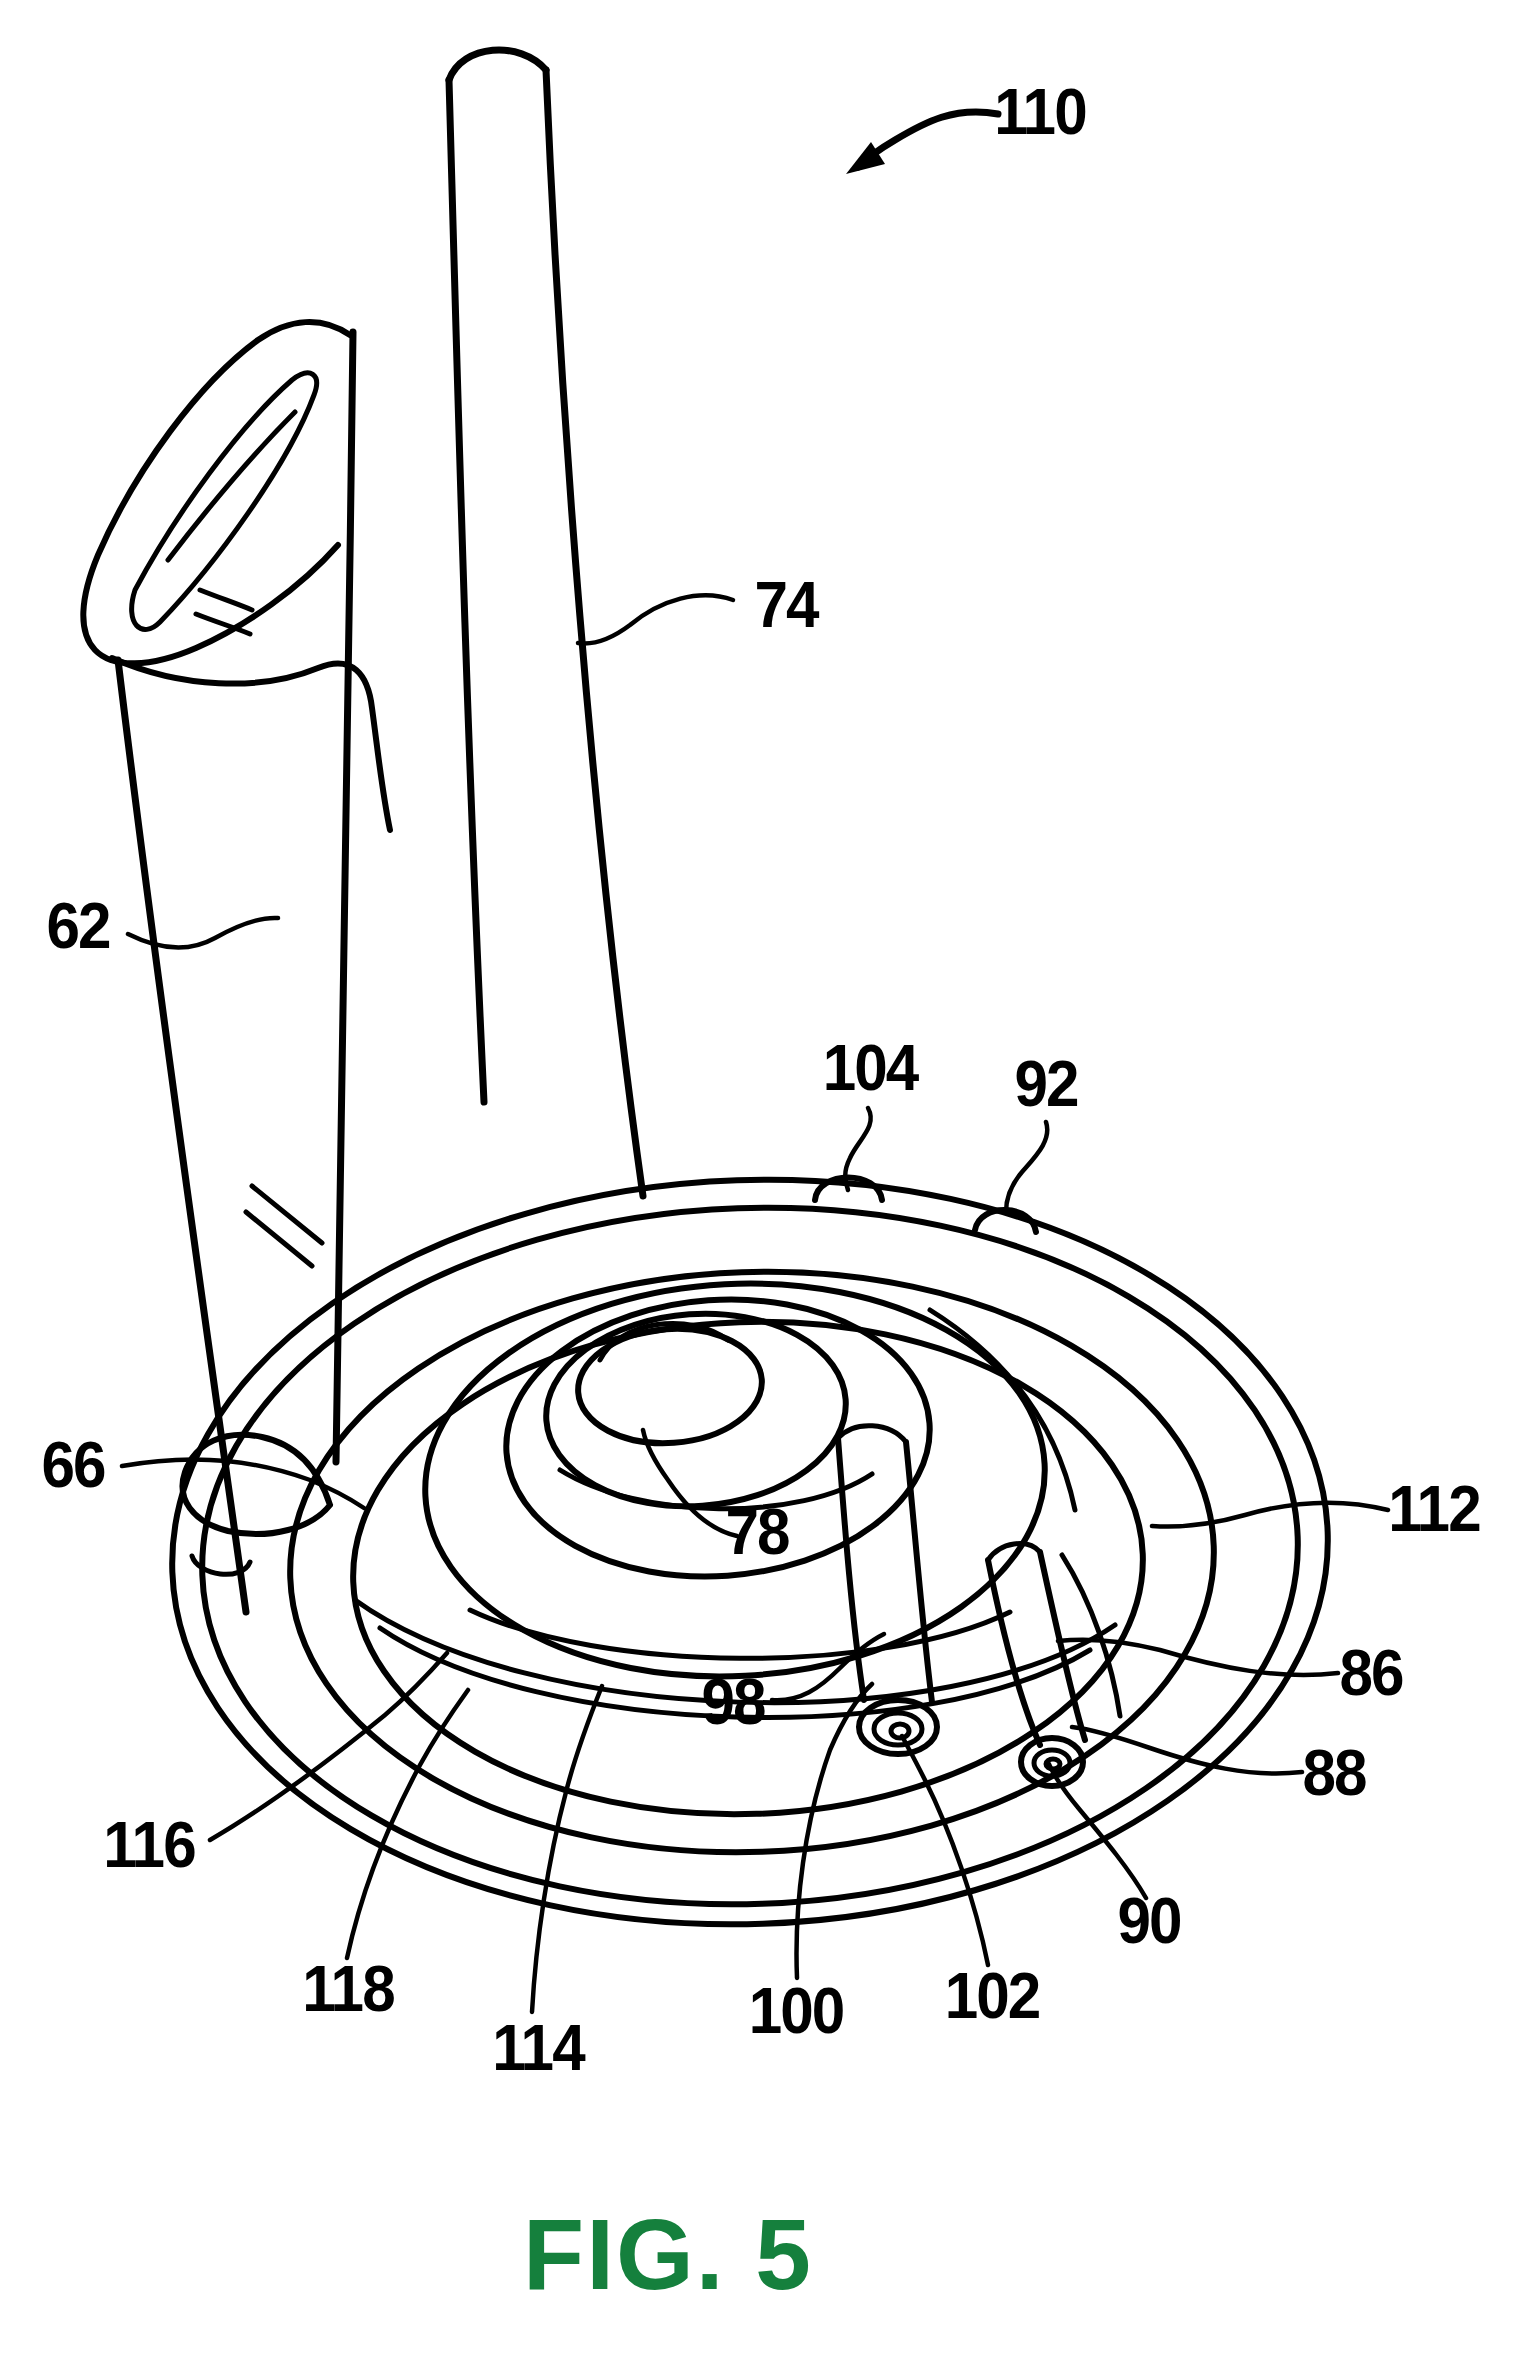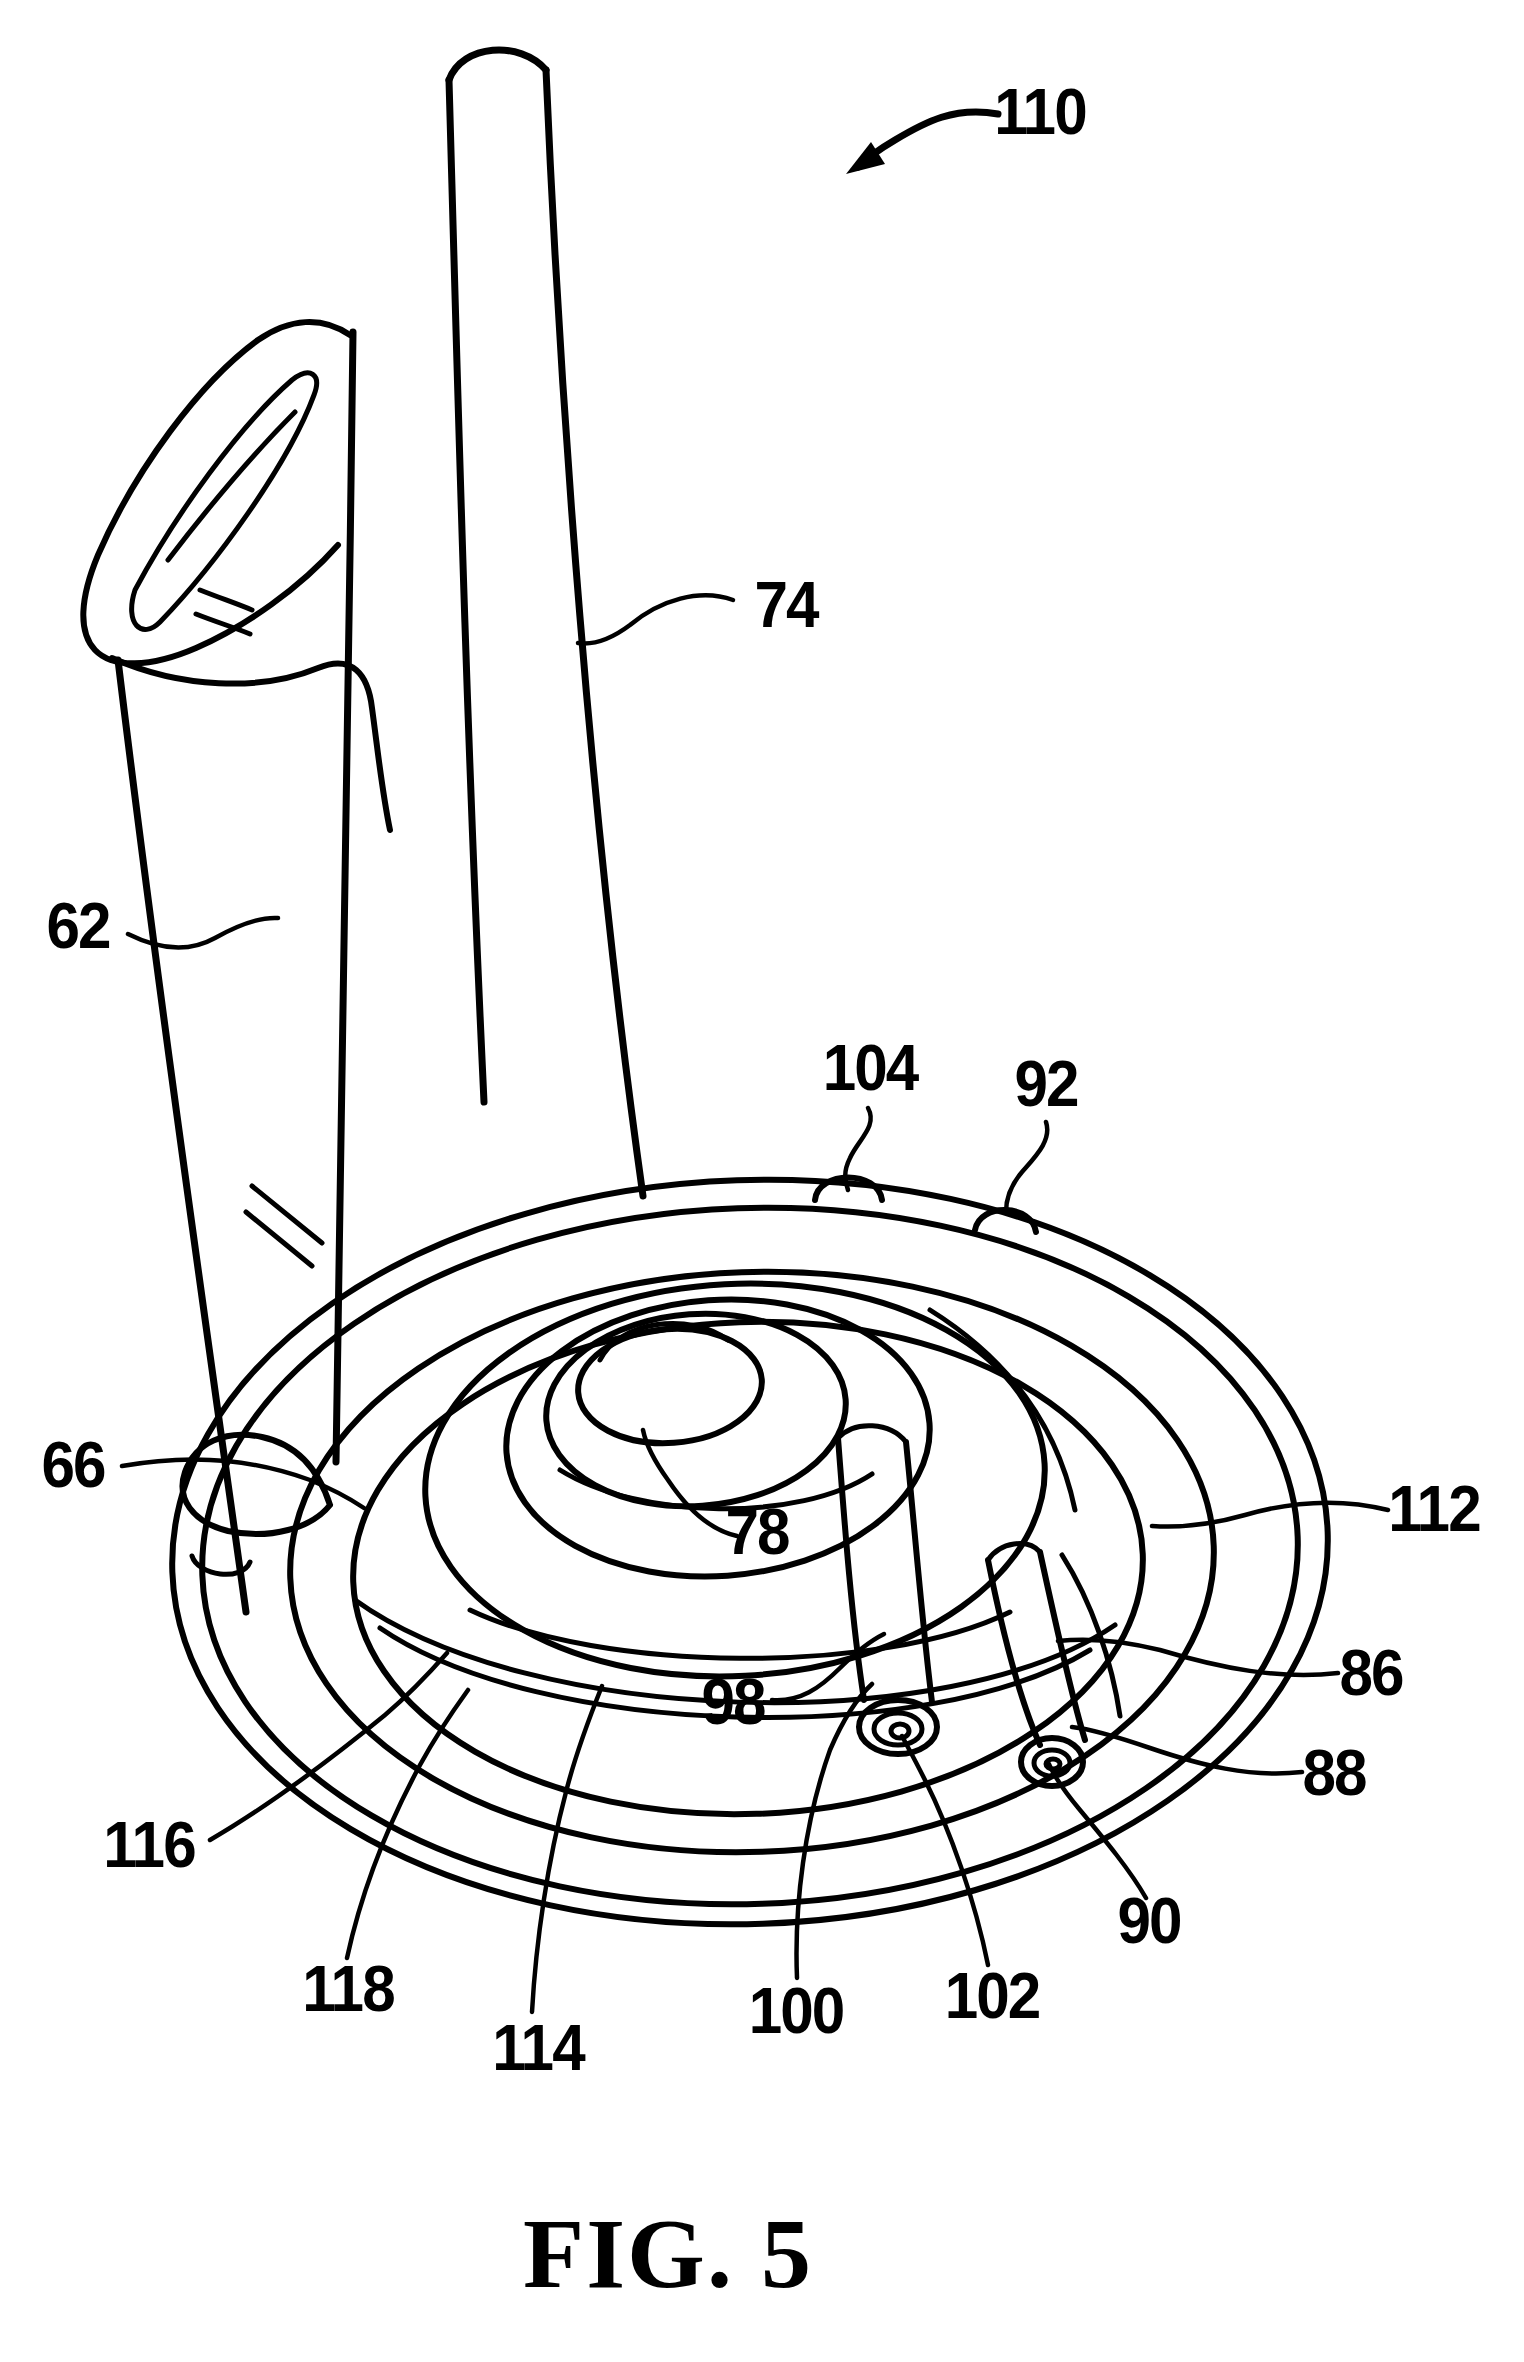--- a/index.html
+++ b/index.html
@@ -19,25 +19,25 @@
     font-size:64px;
     font-weight:700;
     letter-spacing:-2px;
     color:#000;
     white-space:nowrap;
     line-height:1;
   }
   .fig-caption{
     position:absolute;
     transform:translate(-50%,-50%);
-    font-family:Liberation Serif, serif;
+    font-family:Liberation Sans, sans-serif;
     font-size:100px;
     font-weight:700;
     letter-spacing:2px;
-    color:#000000;
+    color:#15803d;
     white-space:nowrap;
     line-height:1;
   }
 </style>
 </head>
 <body>
 
 <div id="figure-page">
 
   <svg id="drawing-svg" viewBox="0 0 1524 2362" fill="none" stroke="#000" stroke-linecap="round" stroke-linejoin="round">

